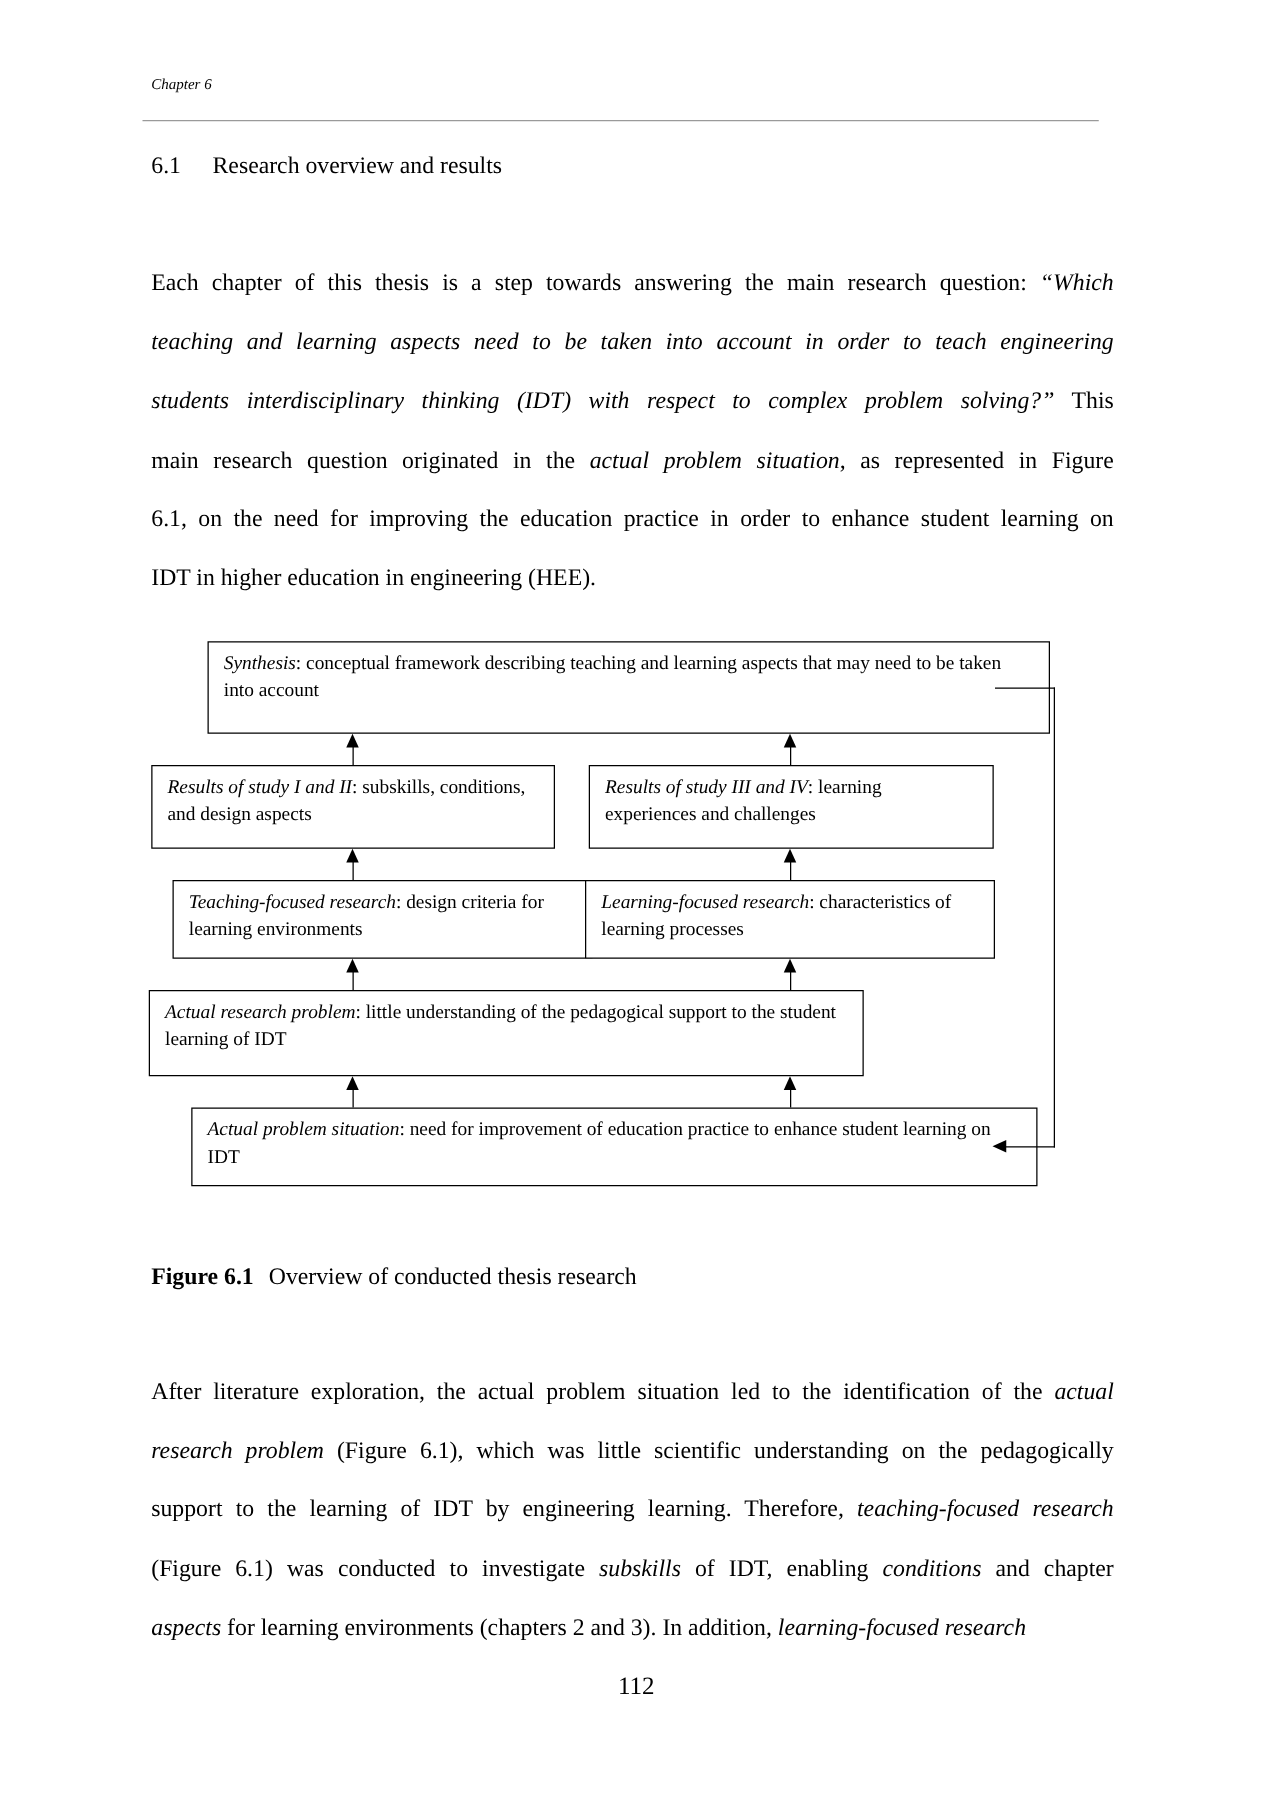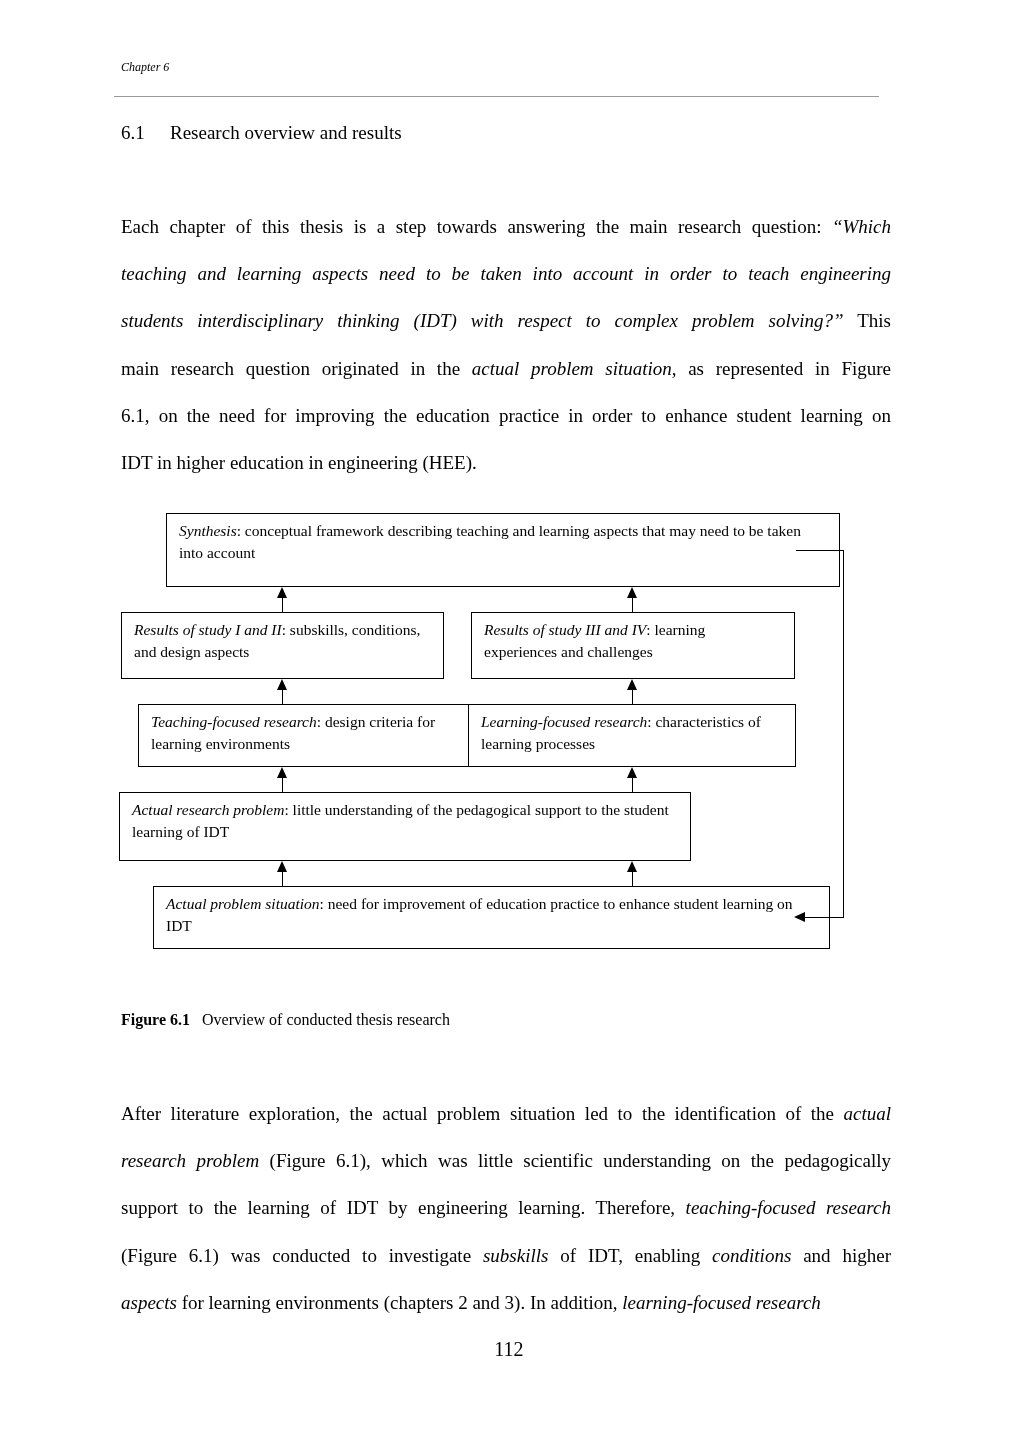--- a/index.html
+++ b/index.html
@@ -10,21 +10,21 @@
   .section-title { position: absolute; left: 121px; top: 122px; font-weight: normal; font-size: 19px; }
   .section-title .num { display: inline-block; width: 49px; }
   .para { position: absolute; left: 121px; width: 770px; font-size: 19px; line-height: 47.2px; text-align: justify; margin: 0; }
   .para .ln { display: block; white-space: nowrap; }
   .para .j { text-align-last: justify; text-align: justify; white-space: normal; }
   .box { position: absolute; border: 1.5px solid #000; box-sizing: border-box; font-size: 15.5px; line-height: 22px; padding: 6px 12px; background: #fff; }
   .arrow-line { position: absolute; width: 1px; background: #000; }
   .arrow-head { position: absolute; width: 0; height: 0; border-left: 5px solid transparent; border-right: 5px solid transparent; border-bottom: 11px solid #000; }
   .fb-line { position: absolute; background: #000; }
   .fb-head { position: absolute; width: 0; height: 0; border-top: 5px solid transparent; border-bottom: 5px solid transparent; border-right: 11px solid #000; }
-  .caption { position: absolute; left: 121px; top: 1011px; font-size: 16px; }
+  .caption { position: absolute; left: 121px; top: 1011px; font-size: 19px; }
   .caption .lbl { font-weight: bold; margin-right: 12px; }
   .page-number { position: absolute; left: 0; width: 1018px; top: 1338px; text-align: center; font-size: 20px; }
   i { font-style: italic; }
 </style>
 </head>
 <body>
 
 <div class="running-head">Chapter 6</div>
 <div class="head-rule"></div>
 
@@ -91,17 +91,17 @@
 </div>
 
 <div class="caption">
   <span class="lbl">Figure 6.1</span><span>Overview of conducted thesis research</span>
 </div>
 
 <div class="para" id="p2" style="top:1090px;">
     <span class="ln j"><span>After literature exploration, the actual problem situation led to the identification of the </span><i>actual</i></span>
     <span class="ln j"><i>research problem</i><span> (Figure 6.1), which was little scientific understanding on the pedagogically</span></span>
     <span class="ln j"><span>support to the learning of IDT by engineering learning. Therefore, </span><i>teaching-focused research</i></span>
-    <span class="ln j"><span>(Figure 6.1) was conducted to investigate </span><i>subskills</i><span> of IDT, enabling </span><i>conditions</i><span> and higher</span></span>
+    <span class="ln j"><span>(Figure 6.1) was conducted to investigate </span><i>subskills</i><span> of IDT, enabling </span><i>conditions</i><span> and chapter</span></span>
     <span class="ln"><i>aspects</i><span> for learning environments (chapters 2 and 3). In addition, </span><i>learning-focused research</i></span>
   </div>
 
 <div class="page-number">112</div>
 
 </body></html>

